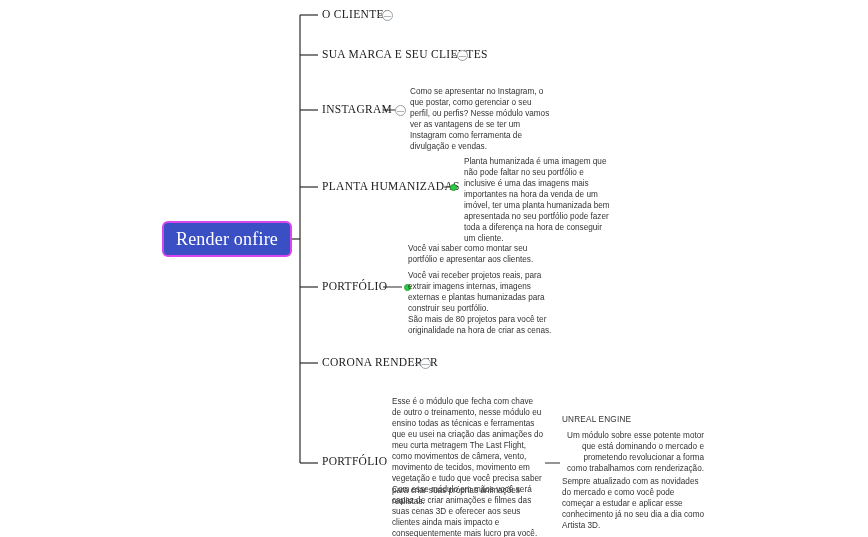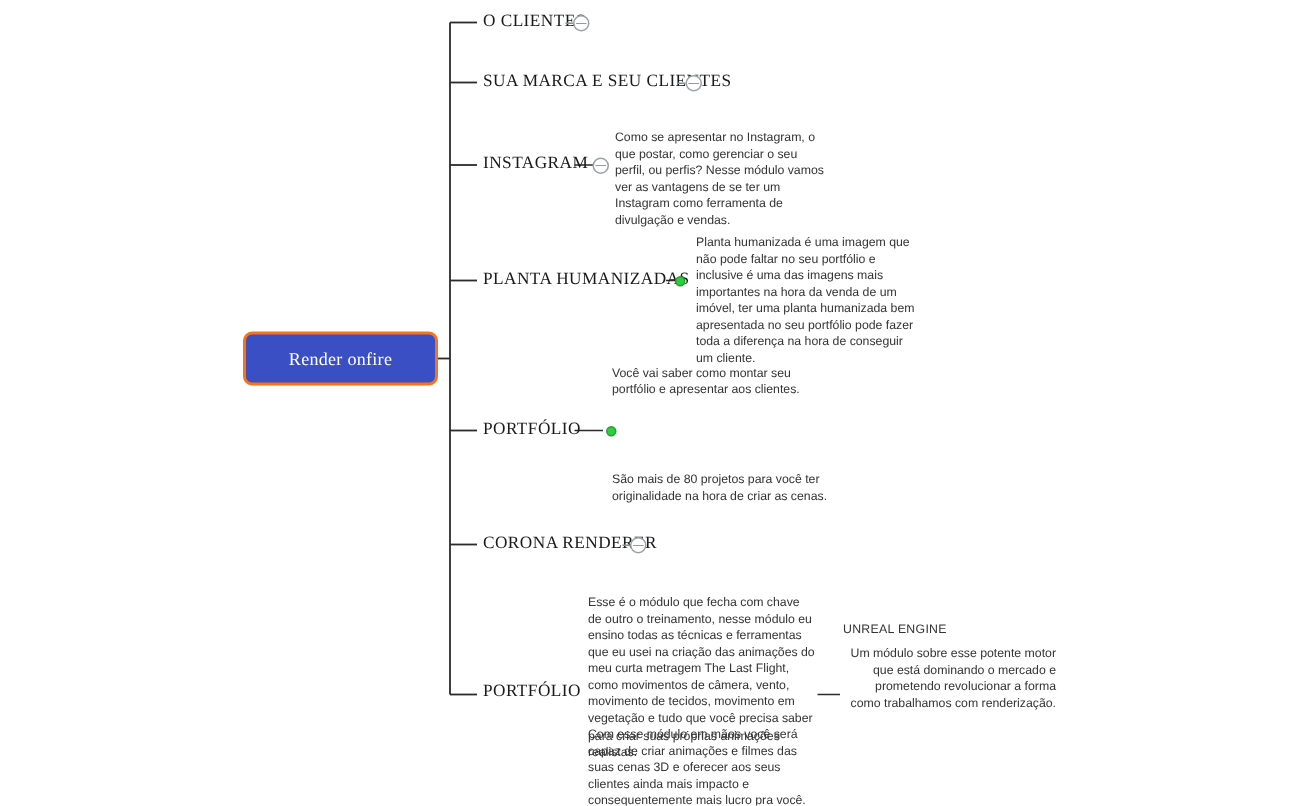--- a/index.html
+++ b/index.html
@@ -29,28 +29,28 @@
     height: 537px;
     pointer-events: none;
   }
   .root-node {
     position: absolute;
     left: 162px;
     top: 221px;
     width: 130px;
     height: 36px;
     background: #3b4fc4;
-    border: 2px solid #f97316;
+    border: 2px solid #d946ef;
     border-radius: 6px;
     display: flex;
     align-items: center;
     justify-content: center;
     color: #ffffff;
     font-family: "Liberation Serif", serif;
-    font-size: 12px;
+    font-size: 18px;
     letter-spacing: 0.2px;
     box-sizing: border-box;
   }
   .branch-label {
     position: absolute;
     font-family: "Liberation Serif", serif;
     font-size: 11.5px;
     color: #1a1a1a;
     white-space: nowrap;
     letter-spacing: 0.3px;
@@ -147,26 +147,28 @@
   <div class="collapse-badge" style="left:395px; top:105px;">—</div>
   <div class="note" style="left:410px; top:86px; width:140px;">Como se apresentar no Instagram, o que postar, como gerenciar o seu perfil, ou perfis? Nesse módulo vamos ver as vantagens de se ter um Instagram como ferramenta de divulgação e vendas.</div>
 
   <div class="branch-label" style="left:322px; top:180px;">PLANTA HUMANIZADAS</div>
   <div class="bullet-green" style="left:450px; top:184px;"></div>
   <div class="note" style="left:464px; top:156px; width:146px;">Planta humanizada é uma imagem que não pode faltar no seu portfólio e inclusive é uma das imagens mais importantes na hora da venda de um imóvel, ter uma planta humanizada bem apresentada no seu portfólio pode fazer toda a diferença na hora de conseguir um cliente.</div>
 
   <div class="branch-label" style="left:322px; top:280px;">PORTFÓLIO</div>
   <div class="bullet-green" style="left:404px; top:284px;"></div>
   <div class="note" style="left:408px; top:243px; width:148px;">Você vai saber como montar seu portfólio e apresentar aos clientes.</div>
+  <div class="note" style="left:408px; top:270px; width:148px;">Você vai receber projetos reais, para extrair imagens internas, imagens externas e plantas humanizadas para construir seu portfólio.</div>
   <div class="note" style="left:408px; top:314px; width:148px;">São mais de 80 projetos para você ter originalidade na hora de criar as cenas.</div>
 
   <div class="branch-label" style="left:322px; top:356px;">CORONA RENDERER</div>
   <div class="collapse-dash" style="left:415px; top:363px;"></div>
   <div class="collapse-badge" style="left:420px; top:358px;">—</div>
 
   <div class="branch-label" style="left:322px; top:455px;">PORTFÓLIO</div>
   <div class="note" style="left:392px; top:396px; width:152px;">Esse é o módulo que fecha com chave de outro o treinamento, nesse módulo eu ensino todas as técnicas e ferramentas que eu usei na criação das animações do meu curta metragem The Last Flight, como movimentos de câmera, vento, movimento de tecidos, movimento em vegetação e tudo que você precisa saber para criar suas próprias animações realistas.</div>
   <div class="note" style="left:392px; top:484px; width:152px;">Com esse módulo em mãos você será capaz de criar animações e filmes das suas cenas 3D e oferecer aos seus clientes ainda mais impacto e consequentemente mais lucro pra você.</div>
 
   <div class="note-title" style="left:562px; top:414px;">UNREAL ENGINE</div>
   <div class="note" style="left:562px; top:430px; width:142px;text-align:right;">Um módulo sobre esse potente motor que está dominando o mercado e prometendo revolucionar a forma como trabalhamos com renderização.</div>
+  <div class="note" style="left:562px; top:476px; width:142px;">Sempre atualizado com as novidades do mercado e como você pode começar a estudar e aplicar esse conhecimento já no seu dia a dia como Artista 3D.</div>
 
 </div>
 
 </body></html>

